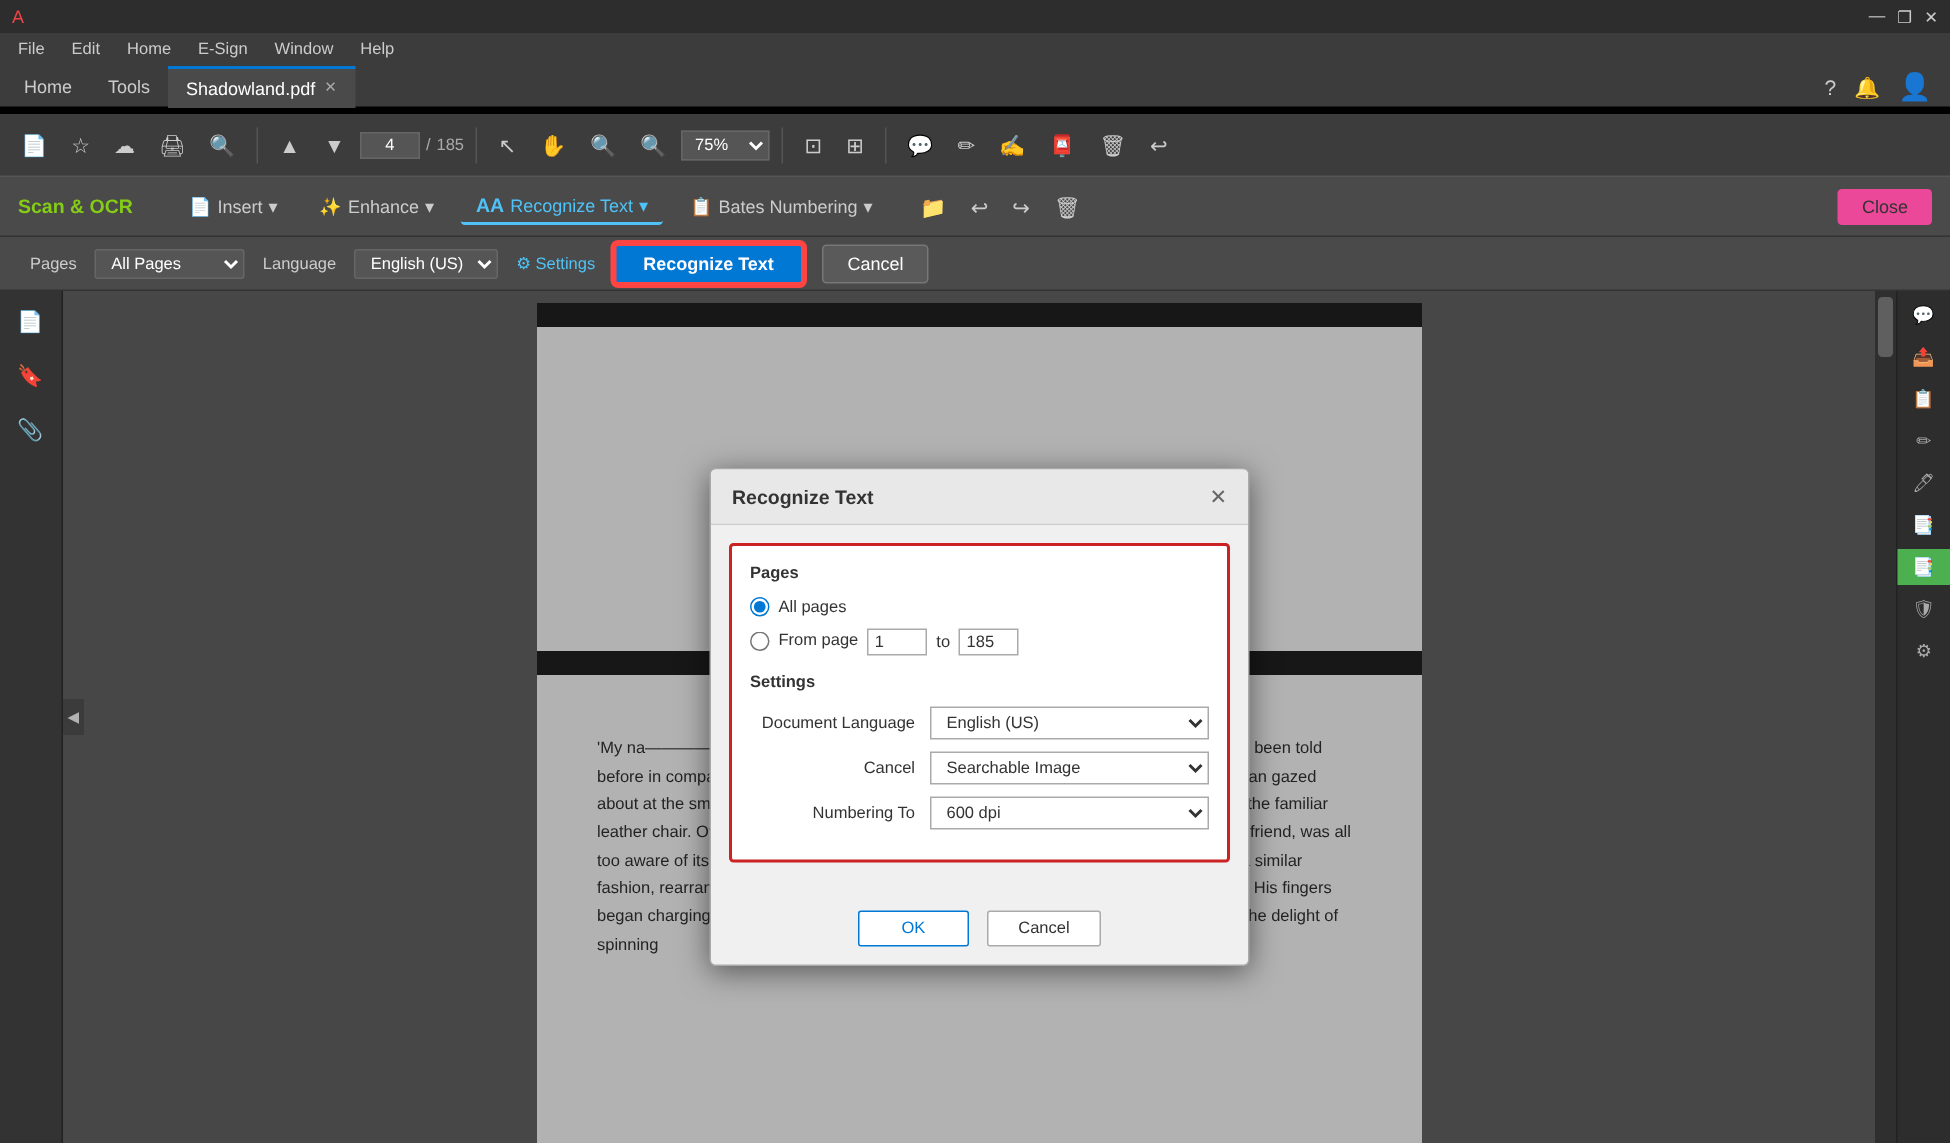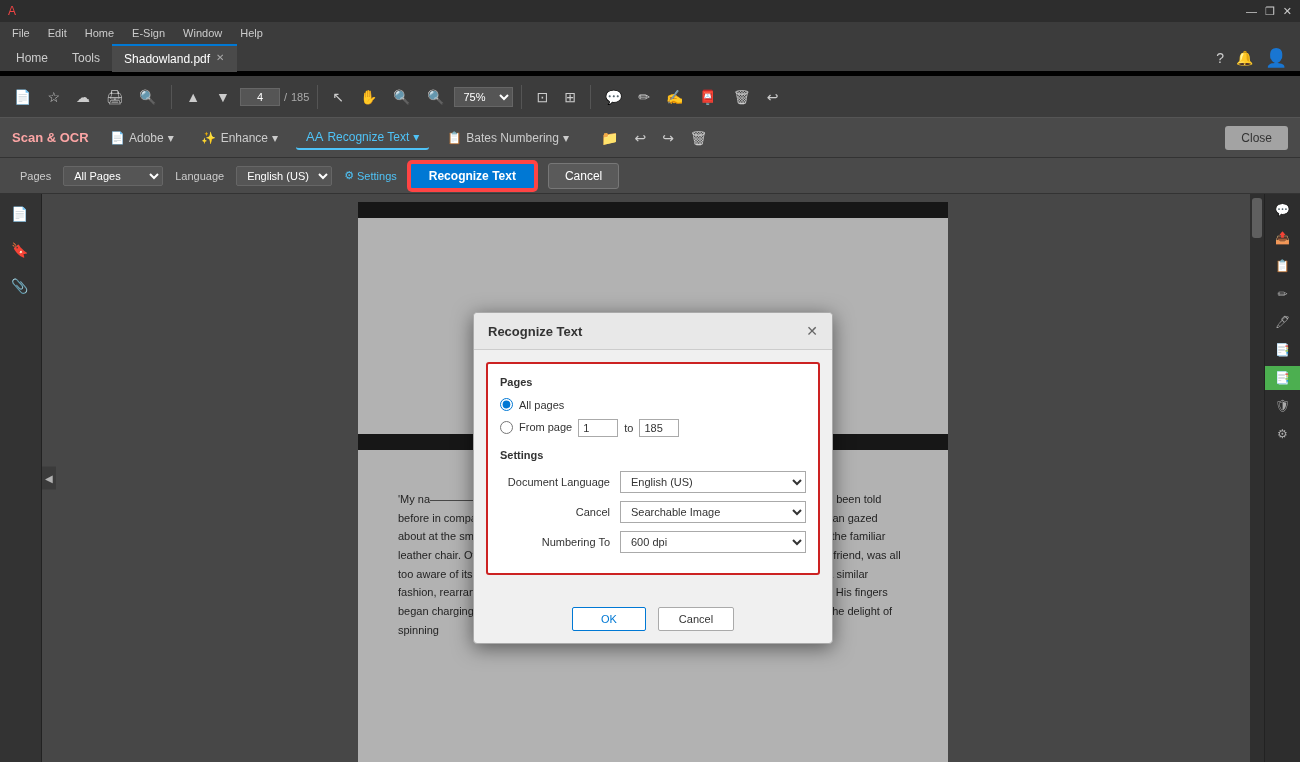--- a/index.html
+++ b/index.html
@@ -114,42 +114,43 @@
     .scan-bar {
       background: #4a4a4a;
       height: 40px;
       display: flex;
       align-items: center;
       padding: 0 12px;
       gap: 8px;
       border-bottom: 1px solid #333;
     }
     .scan-title {
-      color: #fca5a5;
+      color: #84cc16;
       font-size: 13px;
       font-weight: bold;
+      margin-right: 16px;
       min-width: 80px;
     }
     .scan-btn {
       padding: 4px 10px;
       cursor: pointer;
       color: #ccc;
       font-size: 12px;
       display: flex;
       align-items: center;
       gap: 4px;
       border-radius: 3px;
     }
     .scan-btn.active {
       color: #4fc3f7;
       border-bottom: 2px solid #4fc3f7;
     }
     .scan-bar-right { margin-left: auto; }
     .close-btn {
-      background: #a3a3a3;
+      background: #ec4899;
       color: #333;
       border: none;
       padding: 5px 16px;
       cursor: pointer;
       font-size: 12px;
       border-radius: 3px;
     }
 
     
     .ocr-options-bar {
@@ -484,30 +485,30 @@
   <div class="toolbar-btn">✍</div>
   <div class="toolbar-btn">📮</div>
   <div class="toolbar-btn">🗑</div>
   <div class="toolbar-btn">↩</div>
 </div>
 
 <div class="scan-bar">
   <span class="scan-title">Scan &amp; OCR</span>
   <div class="scan-btn">
     <span>📄</span>
-    <span>Adobe</span>
+    <span>Insert</span>
     <span>▾</span>
   </div>
   <div class="scan-btn">
     <span>✨</span>
     <span>Enhance</span>
     <span>▾</span>
   </div>
   <div class="scan-btn active">
-    <span style="font-weight:normal;font-size:13px;">AA</span>
+    <span style="font-weight:bold;font-size:13px;">AA</span>
     <span>Recognize Text</span>
     <span>▾</span>
   </div>
   <div class="scan-btn">
     <span>📋</span>
     <span>Bates Numbering</span>
     <span>▾</span>
   </div>
   <div style="display:flex;gap:4px;align-items:center;margin-left:8px;">
     <div class="toolbar-btn">📁</div>

